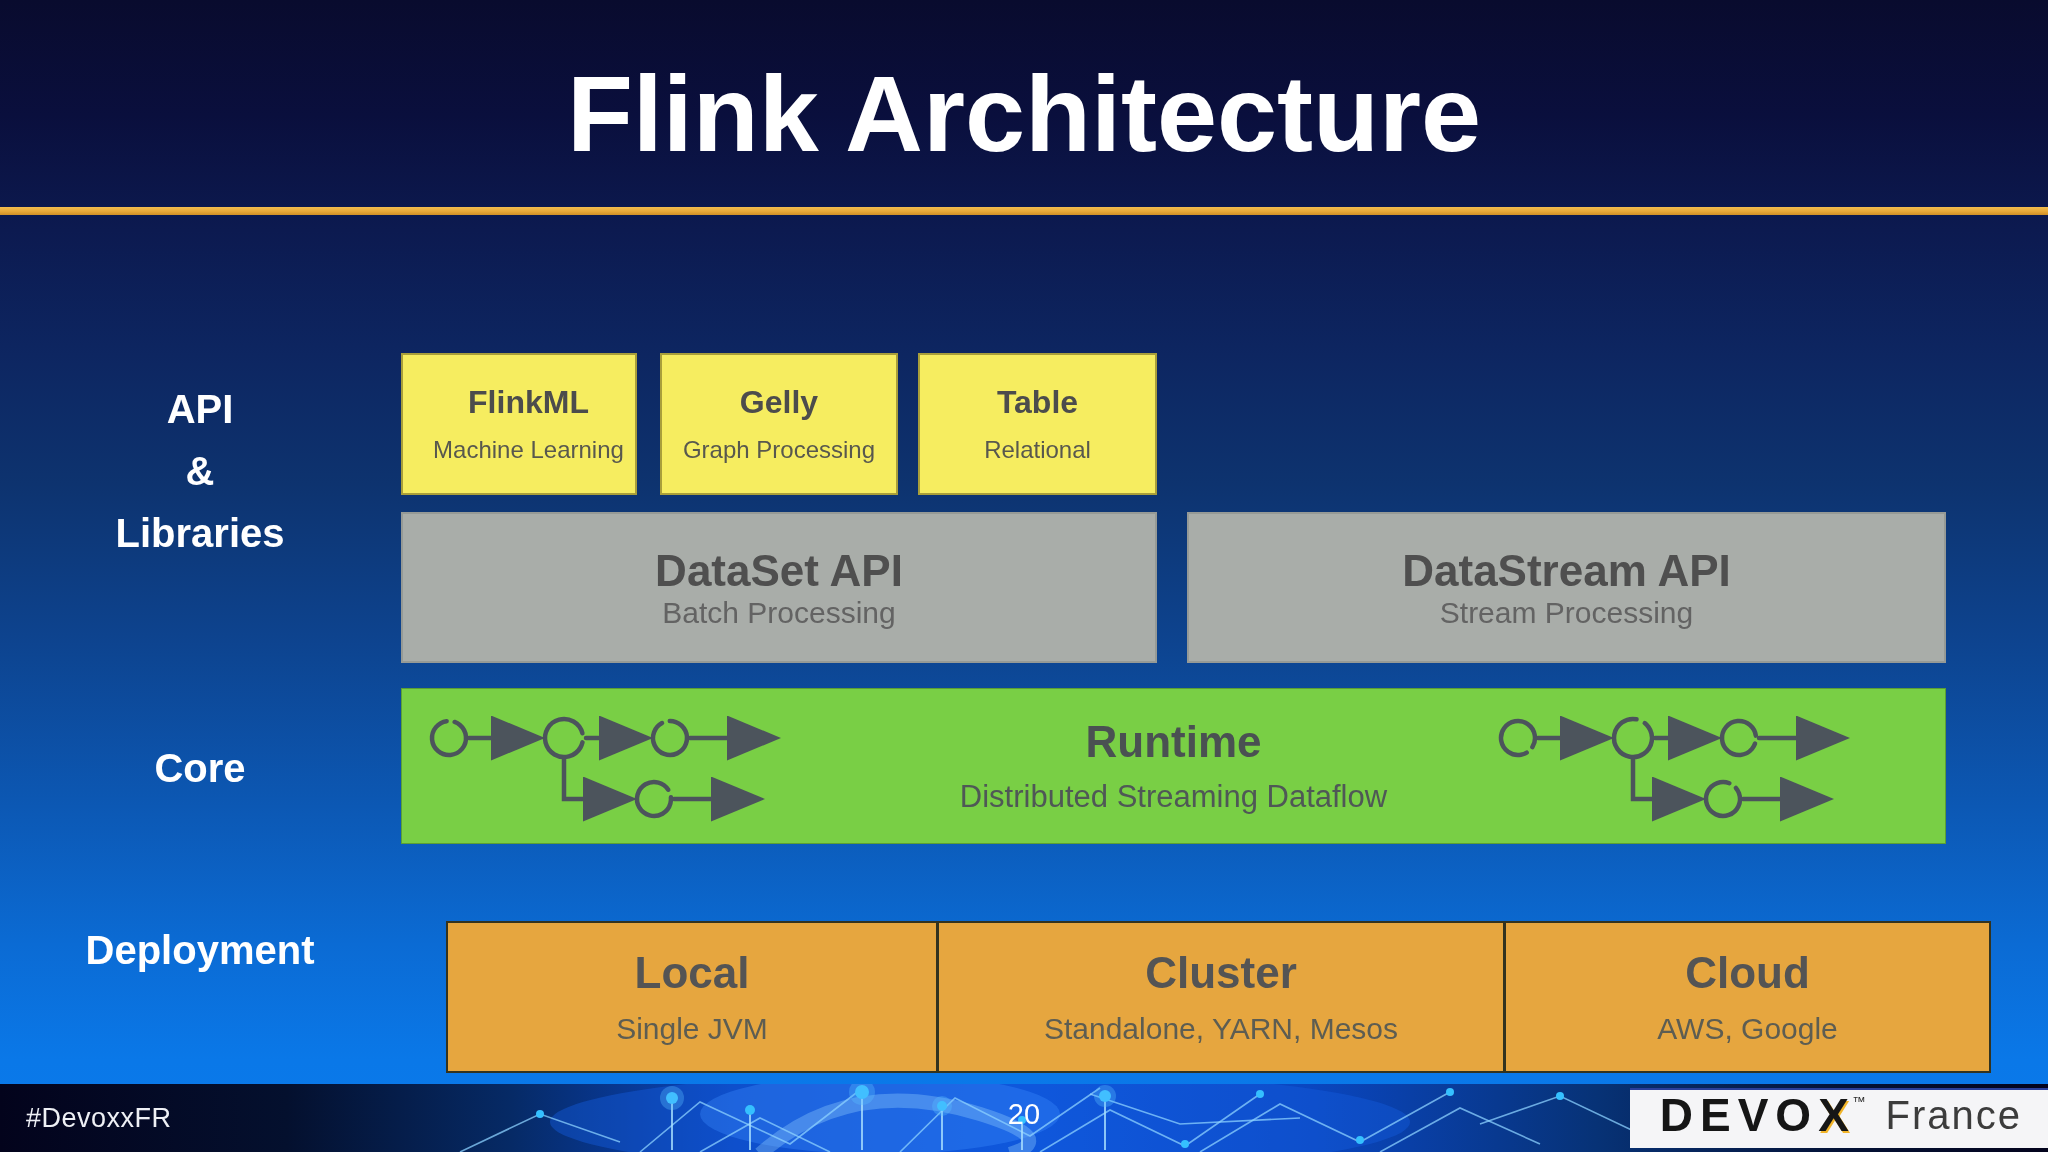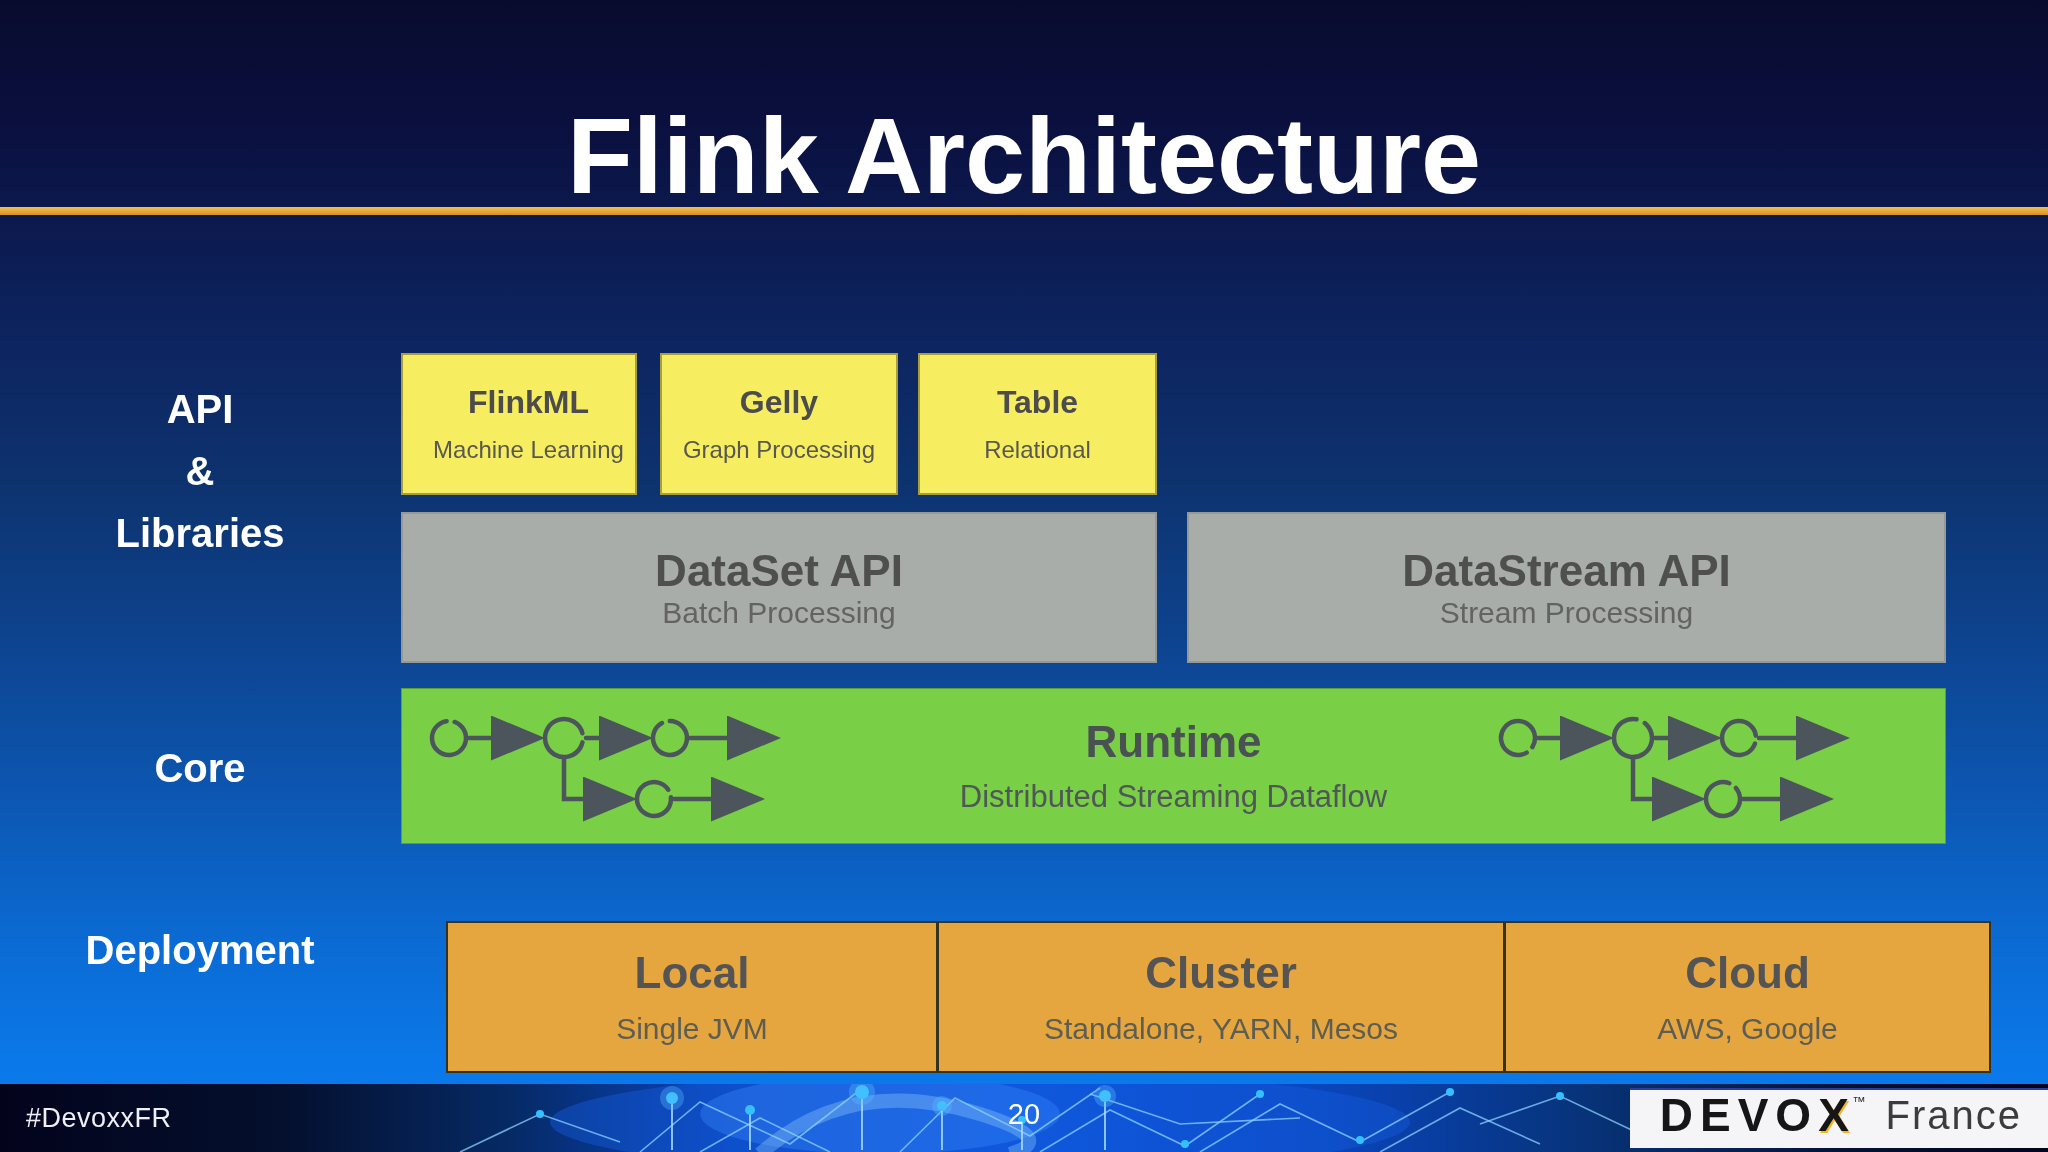--- a/index.html
+++ b/index.html
@@ -11,21 +11,21 @@
     background:linear-gradient(180deg,
       #090b2e 0%, #0a0f3d 10%, #0c1a50 20%, #0d2560 30%,
       #0d336f 42%, #0d4490 56%, #0c58b4 70%, #0b6bd4 82%,
       #0a78e8 92%, #0a7aeb 100%);
   }
 
   
   .title {
     position:absolute; top:52px; left:0; width:100%;
     text-align:center; color:#ffffff;
-    font-size:108px; font-weight:bold; letter-spacing:0px; line-height:1.15;margin-top:42px;
+    font-size:108px; font-weight:bold; letter-spacing:0px; line-height:1.15;
   }
   .gold-rule {
     position:absolute; top:207px; left:0; width:2048px; height:8px;
     background:linear-gradient(180deg,#f2bd4e 0%, #e8a838 55%, #cf8f26 100%);
   }
 
   
   .row-label {
     position:absolute; left:0; width:400px; text-align:center;
     color:#ffffff; font-weight:bold; font-size:40px; line-height:1.55;

